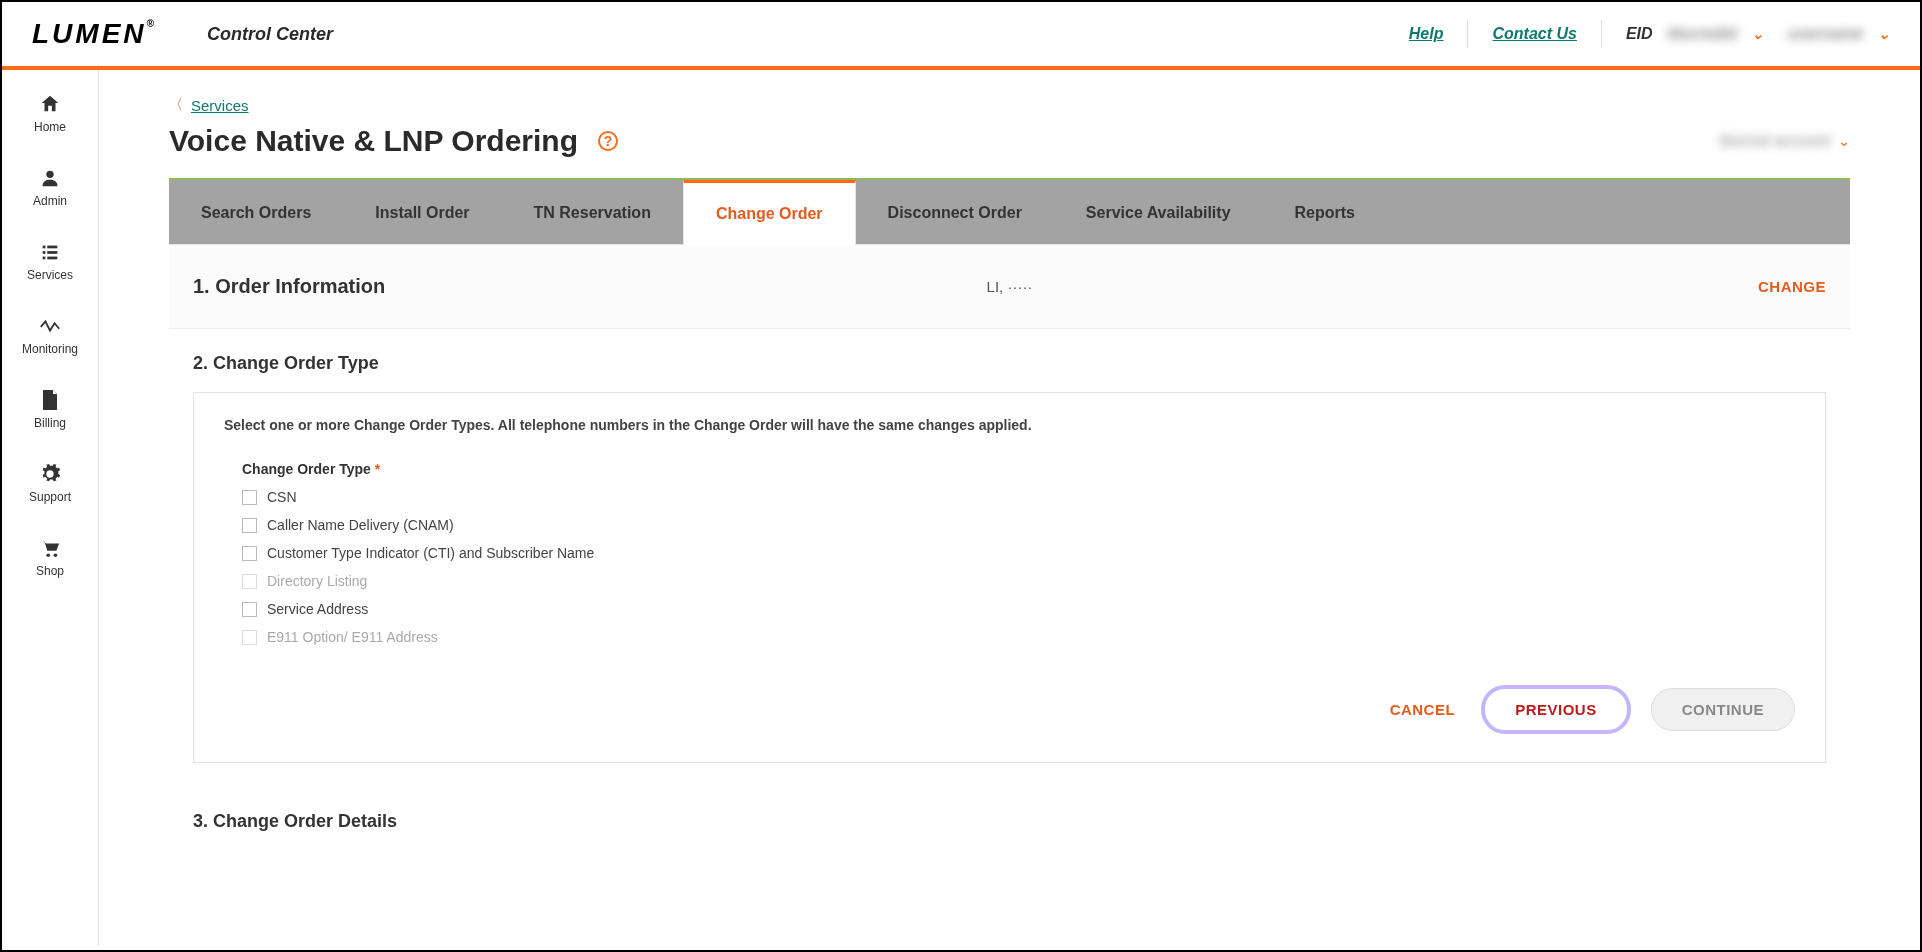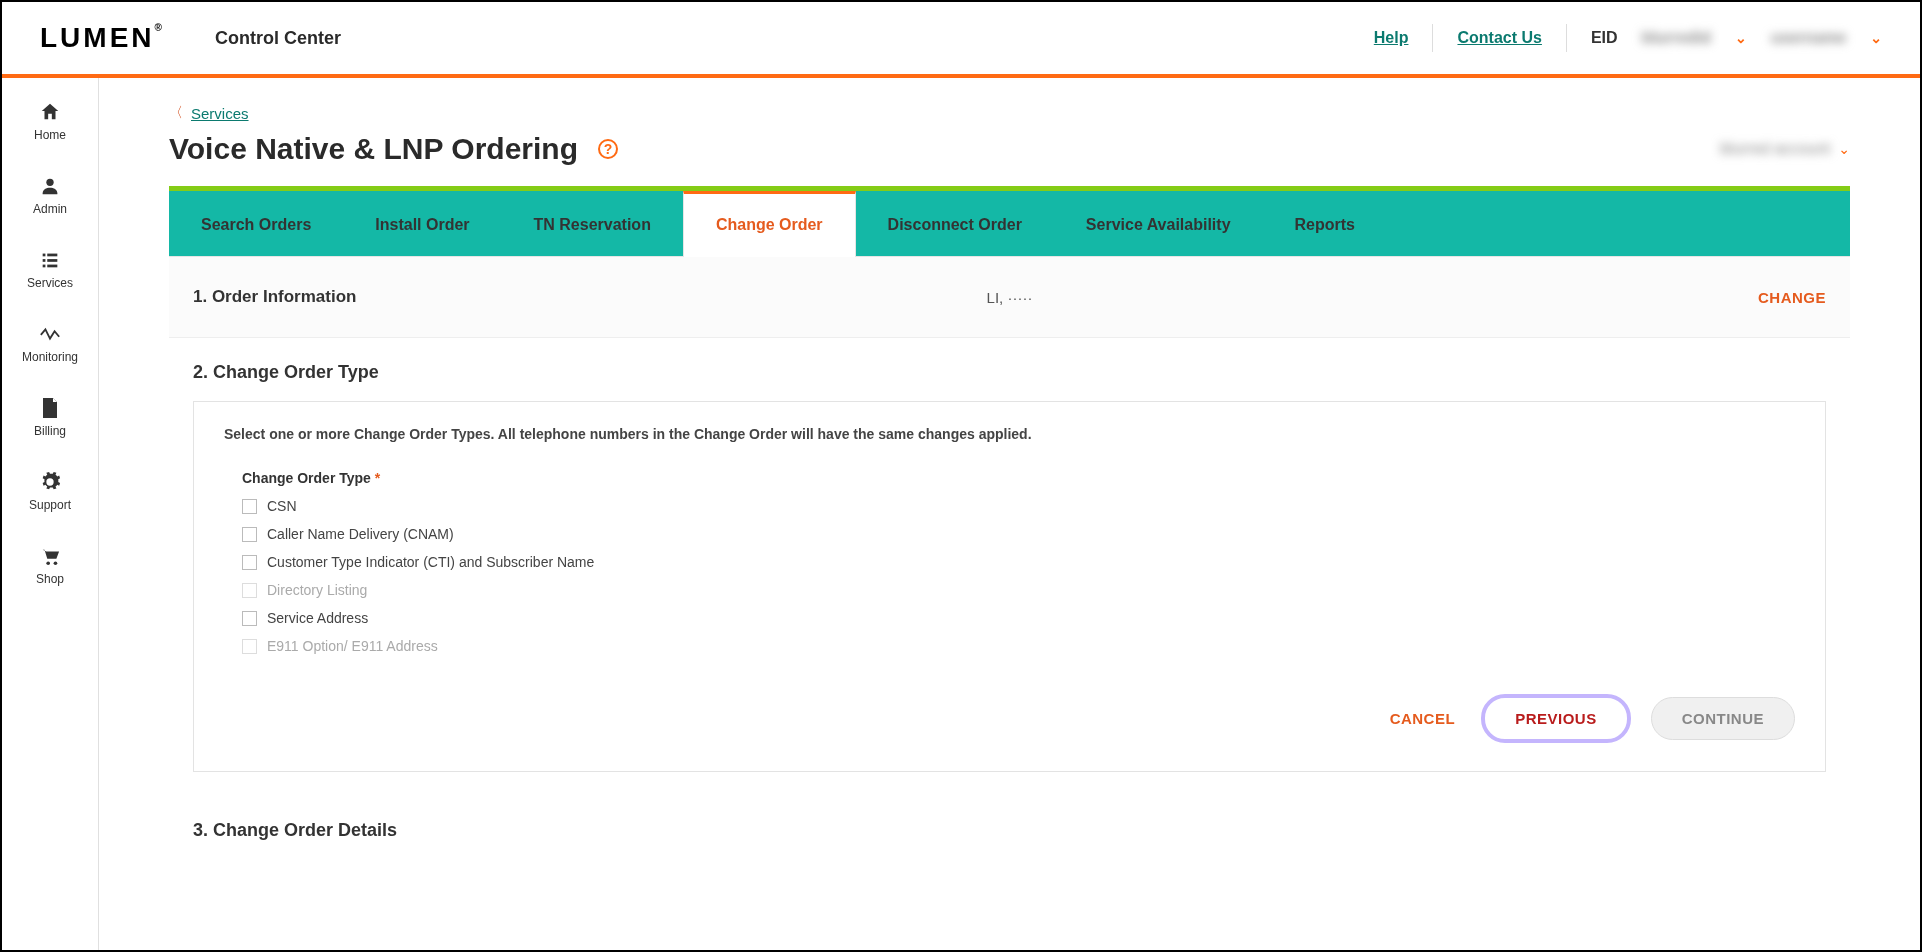--- a/index.html
+++ b/index.html
@@ -8,23 +8,24 @@
     background: #fff;
     color: #222;
     border: 2px solid #000;
     width: 1922px;
     height: 952px;
     overflow: hidden;
   }
   .header {
     display: flex;
     align-items: center;
-    height: 76px;
-    padding: 0 38px;
+    height: 68px;
+    padding: 0 30px;
     border-bottom: 4px solid #ff6a13;
+    font-style: italic;
   }
   .logo {
     font-size: 28px;
     font-weight: 700;
     letter-spacing: 3px;
     color: #000;
     margin-right: 50px;
   }
   .logo sup { font-size: 10px; vertical-align: top; }
   .app-title {
@@ -46,21 +47,21 @@
     cursor: pointer;
   }
   .vdiv {
     width: 1px;
     height: 28px;
     background: #ddd;
   }
   .eid-block {
     display: flex;
     align-items: center;
-    gap: 24px;
+    gap: 15px;
     font-weight: 700;
     color: #333;
     cursor: pointer;
   }
   .blur {
     filter: blur(5px);
     color: #888;
   }
   .chev {
     color: #ff6a13;
@@ -148,23 +149,24 @@
   }
   .account-dd {
     margin-left:auto;
     display:flex;
     align-items:center;
     gap:8px;
     cursor:pointer;
   }
   .tabs {
     display:flex;
-    border-top:5px solid #84cc16;
+    border-top:1px solid #84cc16;
     border-bottom:1px solid #e5e5e5;
-    background:#14b8a6;
+    background:#a3a3a3;
+    align-items:center;
   }
   .tab {
     padding: 22px 32px;
     font-size:16px;
     font-weight:700;
     color:#333;
     cursor:pointer;
     border-top: 3px solid transparent;
   }
   .tab.active {
@@ -175,21 +177,21 @@
     border-right:1px solid #e5e5e5;
     margin-bottom:-1px;
   }
   .step-bar {
     display:flex;
     align-items:center;
     padding: 30px 24px;
     border-bottom:1px solid #eee;
     background:#fbfbfb;
   }
-  .step-title { font-size:17px; font-weight:800; color:#333;}
+  .step-title { font-size:20px; font-weight:800; color:#333;}
   .step-mid {
     position:absolute;
     left:50%;
     transform:translateX(-50%);
     font-size:15px;
     color:#555;
   }
   .step-bar-rel { position:relative; }
   .change-link {
     margin-left:auto;

